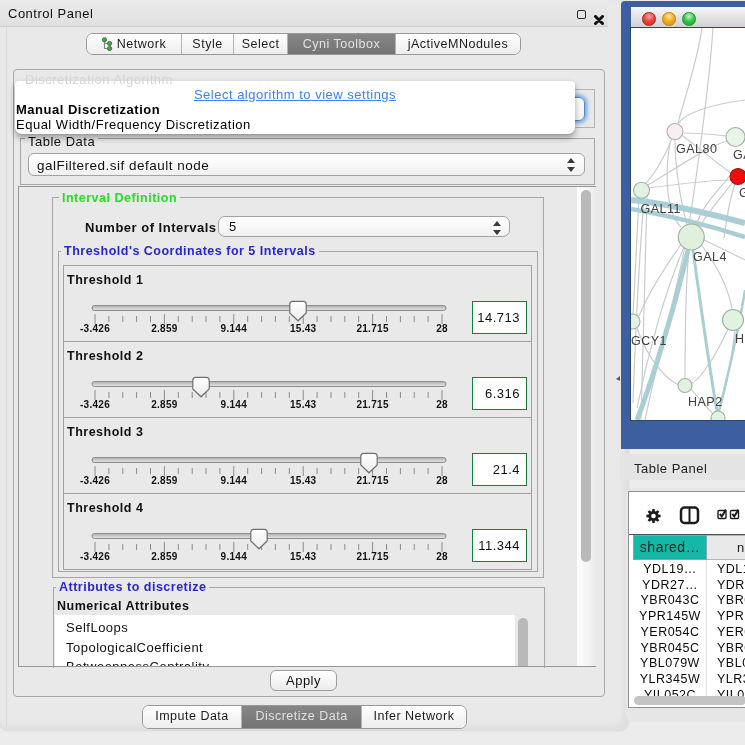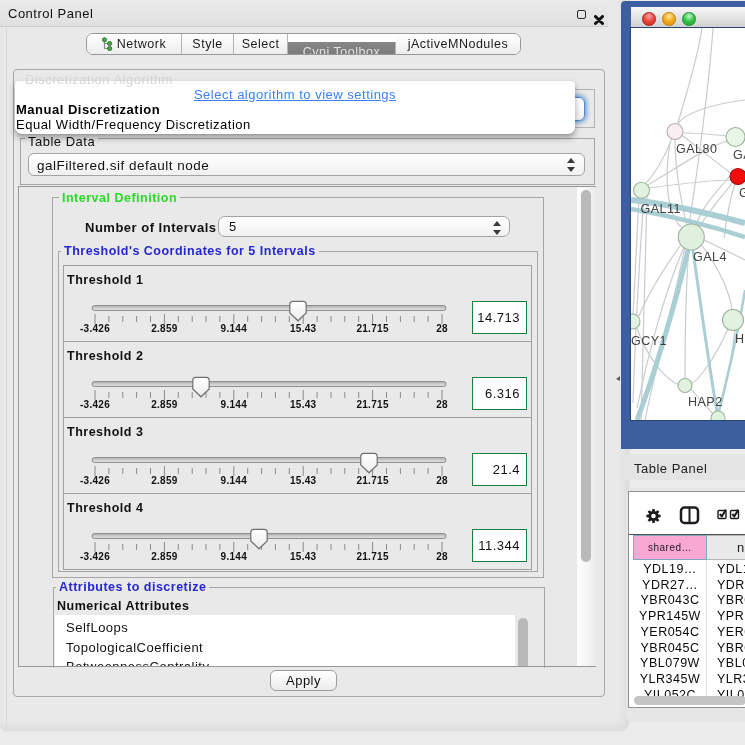--- a/index.html
+++ b/index.html
@@ -13,21 +13,21 @@
          box-sizing:border-box;}
   .combo .txt{position:absolute;left:10px;top:0;line-height:22px;white-space:nowrap;}
   .spin{position:absolute;width:9px;}
   .spin .up{width:0;height:0;border-left:4px solid transparent;border-right:4px solid transparent;
             border-bottom:5.5px solid #3a3a3a;position:absolute;top:0;}
   .spin .dn{width:0;height:0;border-left:4px solid transparent;border-right:4px solid transparent;
             border-top:5.5px solid #3a3a3a;position:absolute;top:8.5px;}
   .seg{position:absolute;top:0;height:100%;box-sizing:border-box;
        background:linear-gradient(#ffffff,#ededed);border-right:1px solid #b4b4b4;
        text-align:center;font-size:12.5px;color:#1c1c1c;}
-  .seg.sel{background:linear-gradient(#868686,#747474);color:#e2e2e2;margin-top:8px;}
+  .seg.sel{background:linear-gradient(#868686,#747474);color:#e2e2e2;}
   .tbox{position:absolute;border:1px solid #a0a0a0;background:#e9e9e9;}
   .ttitle{position:absolute;left:3px;top:7px;font-weight:bold;font-size:12.5px;color:#111;}
   .vbox{position:absolute;left:408px;top:35px;width:47px;height:31px;background:#ffffff;
         border:1px solid #15803d;font-size:13px;color:#111;text-align:right;line-height:31px;
         padding-right:6px;}
   .row{position:absolute;font-size:12.5px;color:#0a0a0a;white-space:nowrap;}
 </style>
 </head>
 <body>
 
@@ -224,20 +224,25 @@
   <div class="fs" style="left:53px;top:587px;width:490px;height:80px;border-bottom:none;"></div>
   <div class="ft" style="left:56px;top:580px;color:#2626d2;font-weight:bold;">Attributes to discretize</div>
   <div class="abs" style="left:57px;top:599px;font-size:12.5px;font-weight:bold;color:#111;">Numerical Attributes</div>
   <div class="abs" style="left:55px;top:615px;width:460px;height:51px;background:#ffffff;overflow:hidden;">
     <div style="font-size:13px;color:#111;padding-left:11px;line-height:19.5px;padding-top:3px;">SelfLoops<br>TopologicalCoefficient<br>BetweennessCentrality</div>
   </div>
   <div class="abs" style="left:518px;top:618px;width:10px;height:48px;background:#b9b9b9;border-radius:5px 5px 0 0;"></div>
 
   <div class="abs" style="left:270px;top:670px;width:67px;height:21px;background:linear-gradient(#ffffff,#ececec);border:1px solid #9d9d9d;border-radius:6px;box-sizing:border-box;text-align:center;font-size:13px;color:#111;line-height:20px;">Apply</div>
 
+  <div class="abs" style="left:142px;top:705px;width:323px;height:22px;border:1px solid #989898;border-radius:7px;overflow:hidden;background:#fff;">
+    <div class="seg" style="left:0;width:99px;line-height:21px;">Impute Data</div>
+    <div class="seg sel" style="left:99px;width:120px;line-height:21px;">Discretize Data</div>
+    <div class="seg" style="left:219px;width:104px;line-height:21px;border-right:none;">Infer Network</div>
+  </div>
 </div>
 
 <div class="abs" style="left:15px;top:81px;width:560px;height:53px;background:#ffffff;border-radius:4px 4px 7px 7px;border-bottom:1px solid #9e9e9e;box-shadow:0 3px 6px rgba(0,0,0,0.33);z-index:30;">
   <div style="position:absolute;left:0;top:6px;width:100%;text-align:center;font-size:13px;color:#3b82f6;text-decoration:underline;">Select algorithm to view settings</div>
   <div style="position:absolute;left:1px;top:21px;font-size:13px;font-weight:bold;color:#000;">Manual Discretization</div>
   <div style="position:absolute;left:1px;top:36px;font-size:13px;color:#000;">Equal Width/Frequency Discretization</div>
 </div>
 <div class="abs" style="left:25px;top:72px;font-size:13px;color:#d2d5d4;z-index:31;">Discretization Algorithm</div>
 
 <div class="abs" style="left:615px;top:368px;width:6px;height:8px;">
@@ -327,21 +332,21 @@
     <path d="M60.5,15.5 L60.5,31" stroke="#1c1c1c" stroke-width="2"></path>
     <g stroke="#1c1c1c" fill="none">
       <rect x="89" y="18.5" width="8" height="8" rx="1" stroke-width="1.4"></rect>
       <path d="M90.8,22 L92.8,24.4 L97,17.6" stroke-width="2"></path>
       <rect x="101.5" y="18.5" width="8" height="8" rx="1" stroke-width="1.4"></rect>
       <path d="M103.3,22 L105.3,24.4 L109.5,17.6" stroke-width="2"></path>
     </g>
   </svg>
 
   <div class="abs" style="left:0;top:42px;width:117px;height:1px;background:#4f4f4f;"></div>
-  <div class="abs" style="left:4px;top:43px;width:74px;height:25px;background:#f9a8d4;border:1px solid #7fa8bd;box-sizing:border-box;text-align:center;line-height:23px;font-size:10px;color:#222;">shared…</div>
+  <div class="abs" style="left:4px;top:43px;width:74px;height:25px;background:#14b8a6;border:1px solid #7fa8bd;box-sizing:border-box;text-align:center;line-height:23px;font-size:14px;color:#222;">shared…</div>
   <div class="abs" style="left:78px;top:43px;width:39px;height:25px;background:#e9e9e9;border-top:1px solid #b5b5b5;border-bottom:1px solid #b5b5b5;box-sizing:border-box;font-size:13px;color:#222;line-height:23px;padding-left:30px;">na</div>
 
   <div class="abs" style="left:77px;top:68px;width:1px;height:136px;background:#e2e2e2;"></div>
   <div class="row" style="left:4px;top:70.0px;width:74px;text-align:center;">YDL19…</div>
   <div class="row" style="left:88px;top:70.0px;">YDL1</div>
   <div class="row" style="left:4px;top:85.7px;width:74px;text-align:center;">YDR27…</div>
   <div class="row" style="left:88px;top:85.7px;">YDR2</div>
   <div class="row" style="left:4px;top:101.4px;width:74px;text-align:center;">YBR043C</div>
   <div class="row" style="left:88px;top:101.4px;">YBR0</div>
   <div class="row" style="left:4px;top:117.1px;width:74px;text-align:center;">YPR145W</div>

